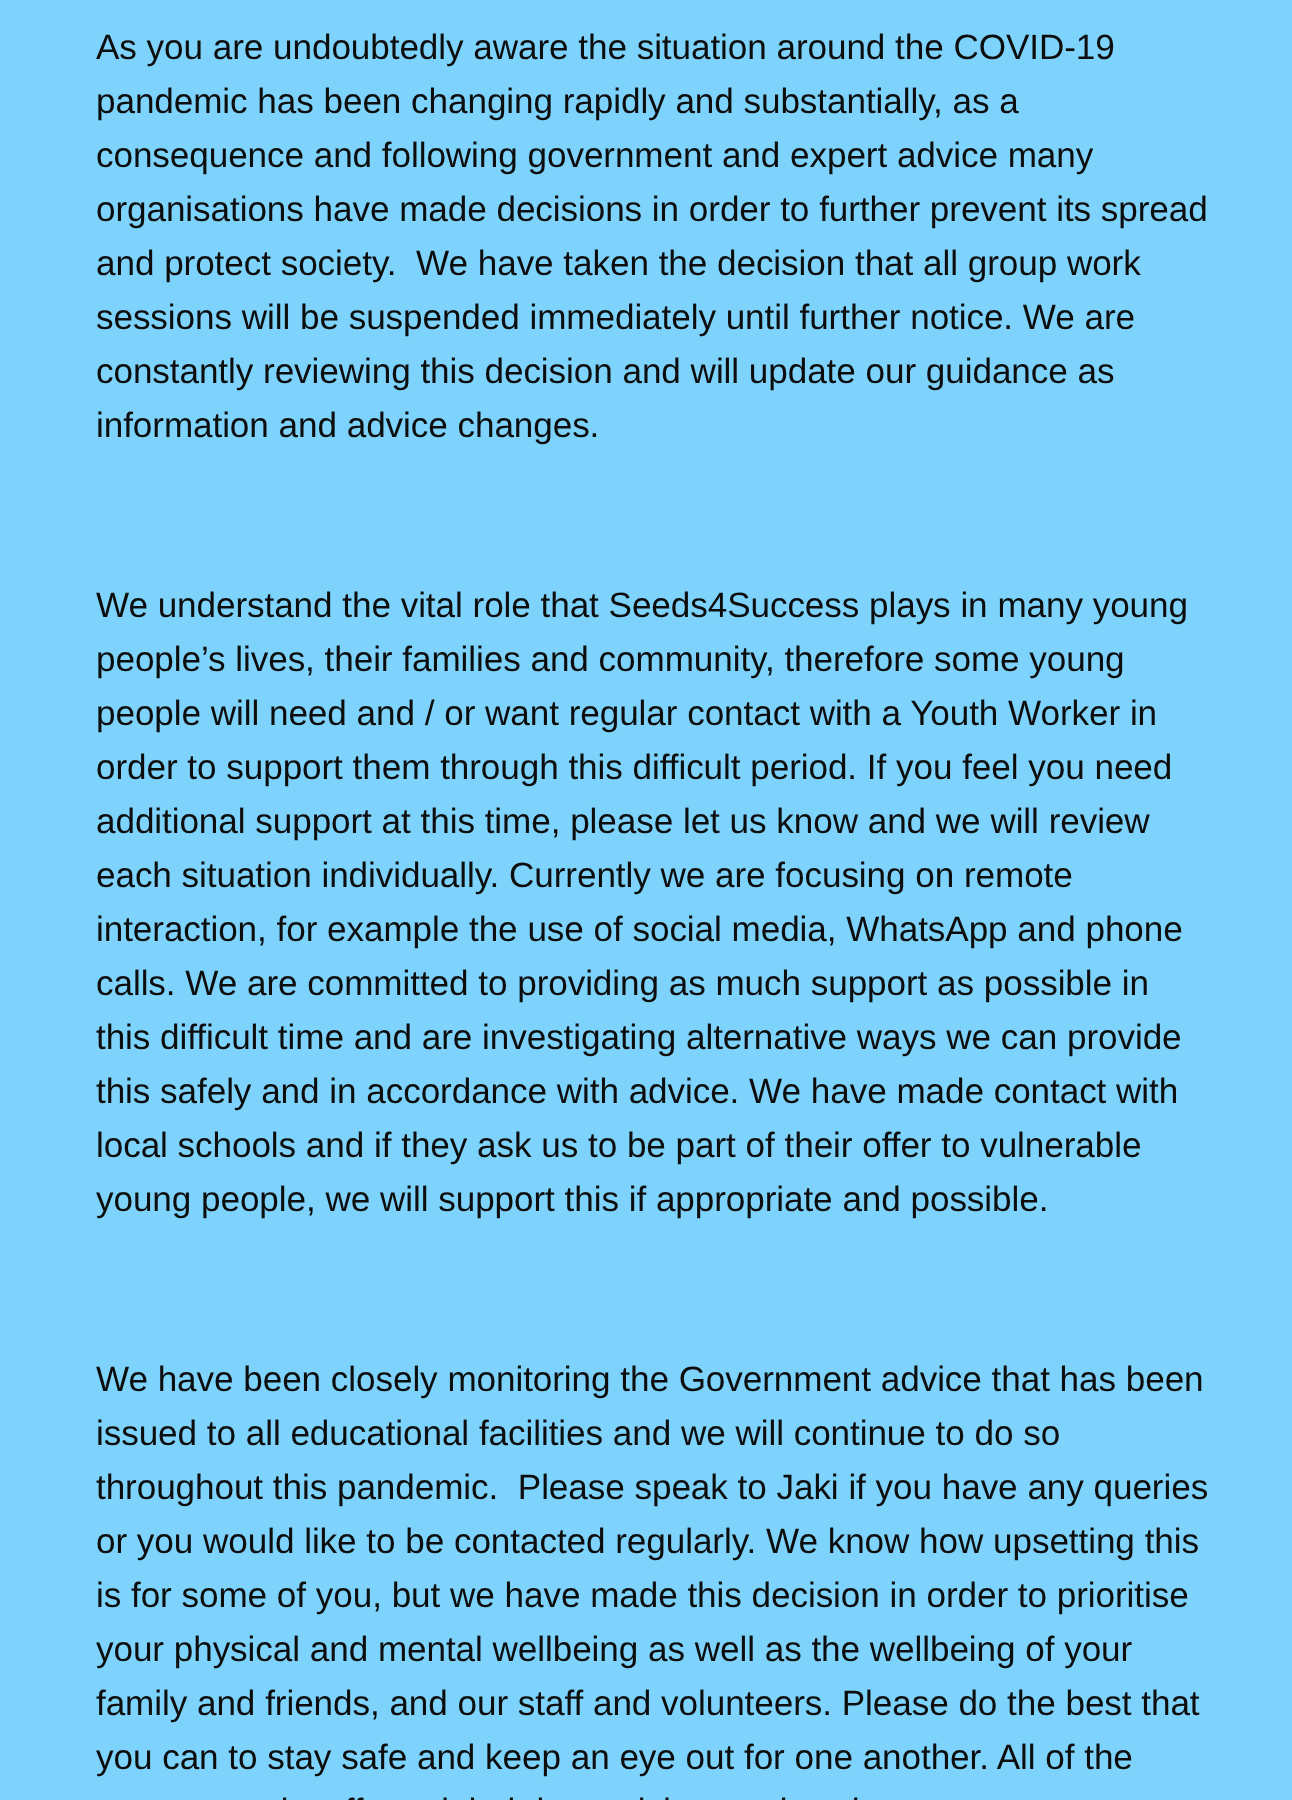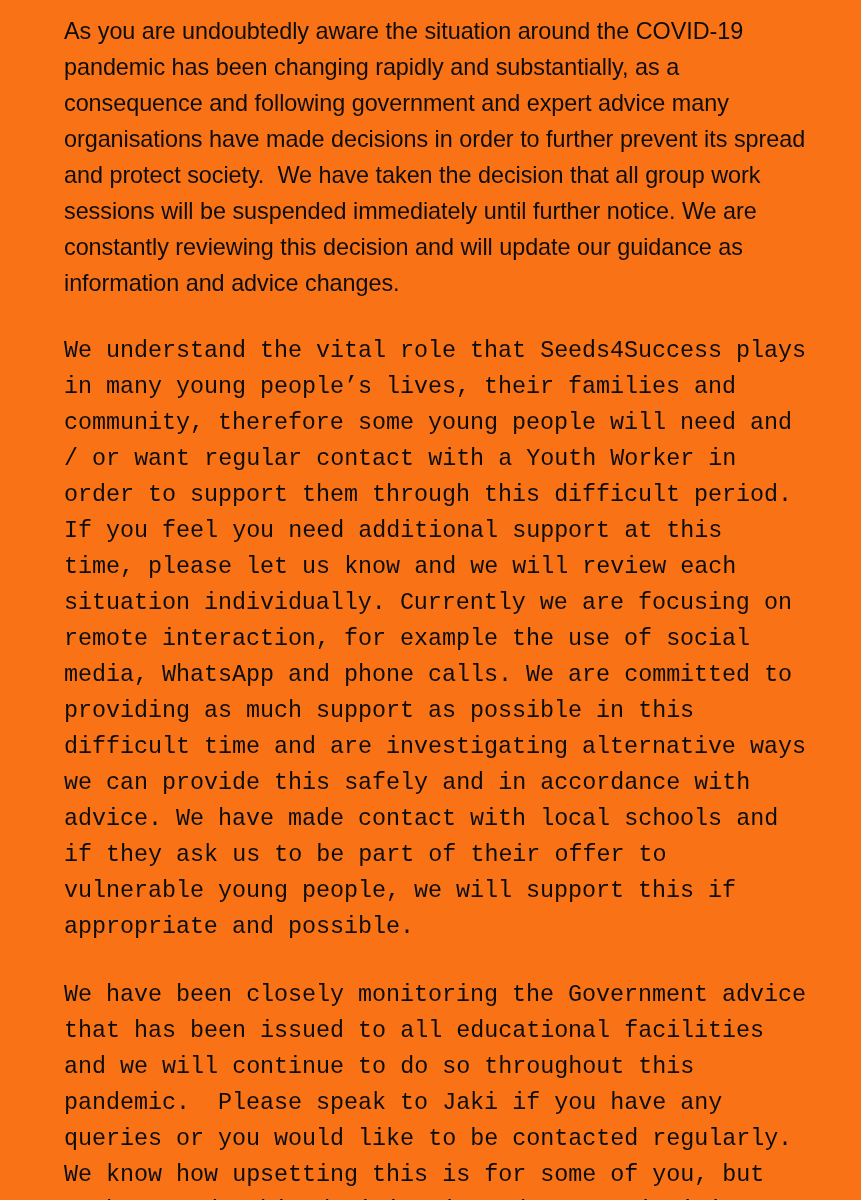--- a/index.html
+++ b/index.html
@@ -10,42 +10,41 @@
   body {
     width: 861px;
     height: 1200px;
     overflow: hidden;
     font-family: "Liberation Sans", sans-serif;
   }
   .page {
     position: relative;
     width: 861px;
     height: 1200px;
-    background: #f97316;
+    background: #7dd3fc;
     box-sizing: border-box;
     padding: 13px 56px 0 64px;
   }
   .doc-body {
     width: 742px;
   }
   .para {
     margin: 0;
     font-size: 23.4px;
     line-height: 36px;
     color: #0d0d0d;
     text-align: left;
     letter-spacing: -0.05px;
     word-spacing: 0.1px;
     white-space: pre-wrap;
     font-weight: 400;
     -webkit-font-smoothing: antialiased;
   }
   .para + .para {
-    margin-top: 32px;
-    font-family: Liberation Mono, monospace;
+    margin-top: 84px;
   }
 </style>
 </head>
 <body>
 
 <div class="page">
   <div class="doc-body">
     <p class="para">As you are undoubtedly aware the situation around the COVID-19 pandemic has been changing rapidly and substantially, as a consequence and following government and expert advice many organisations have made decisions in order to further prevent its spread and protect society.  We have taken the decision that all group work sessions will be suspended immediately until further notice. We are constantly reviewing this decision and will update our guidance as information and advice changes.</p>
     <p class="para">We understand the vital role that Seeds4Success plays in many young people’s lives, their families and community, therefore some young people will need and / or want regular contact with a Youth Worker in order to support them through this difficult period. If you feel you need additional support at this time, please let us know and we will review each situation individually. Currently we are focusing on remote interaction, for example the use of social media, WhatsApp and phone calls. We are committed to providing as much support as possible in this difficult time and are investigating alternative ways we can provide this safely and in accordance with advice. We have made contact with local schools and if they ask us to be part of their offer to vulnerable young people, we will support this if appropriate and possible.</p>
     <p class="para">We have been closely monitoring the Government advice that has been issued to all educational facilities and we will continue to do so throughout this pandemic.  Please speak to Jaki if you have any queries or you would like to be contacted regularly. We know how upsetting this is for some of you, but we have made this decision in order to prioritise your physical and mental wellbeing as well as the wellbeing of your family and friends, and our staff and volunteers. Please do the best that you can to stay safe and keep an eye out for one another. All of the trustees and staff send their best wishes and we hope to return to normal operations as soon as possible.</p>

